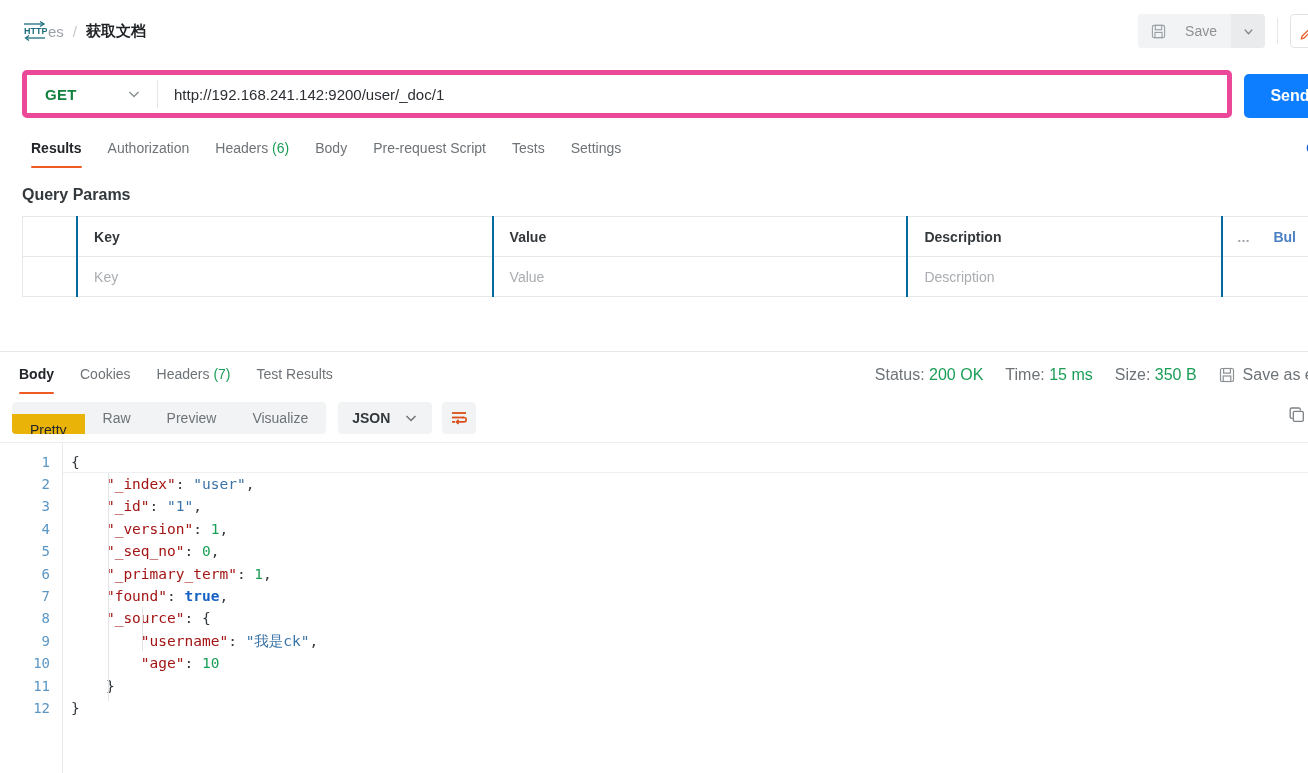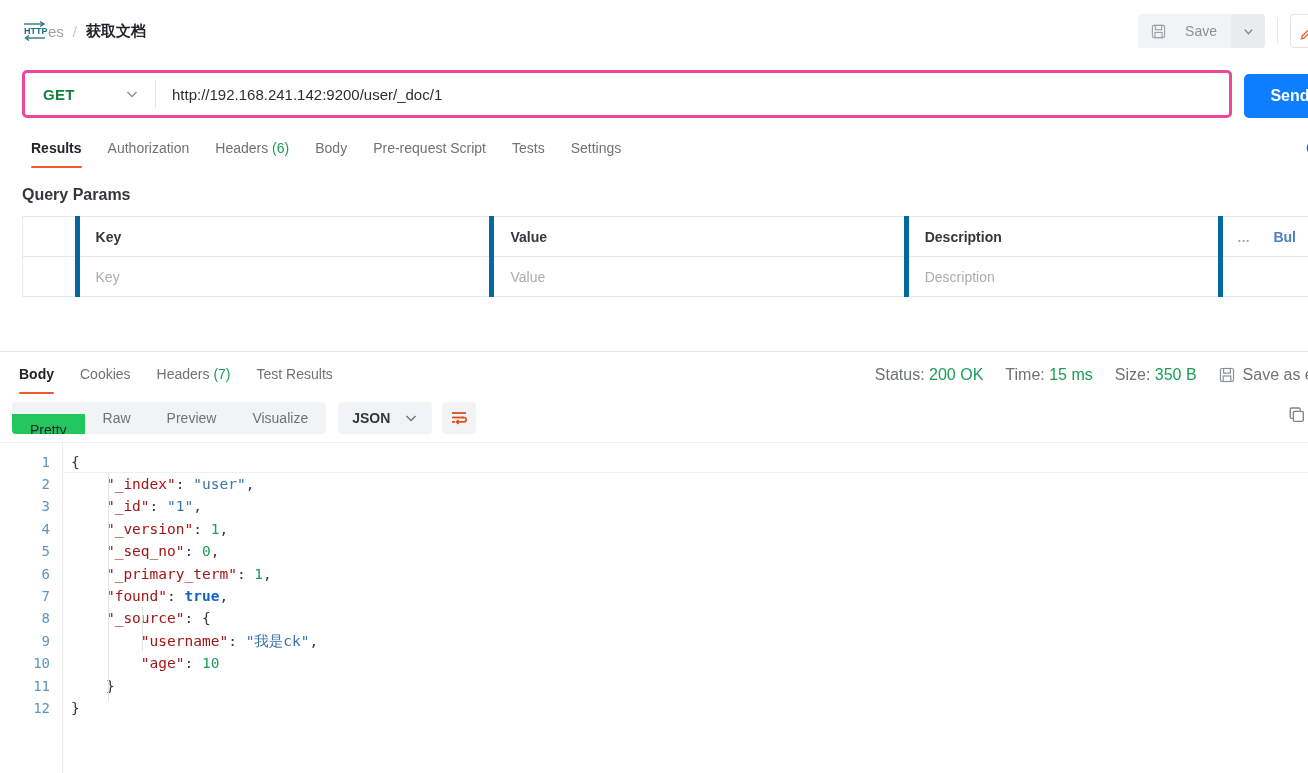--- a/index.html
+++ b/index.html
@@ -52,21 +52,21 @@
     margin-right: -18px;
   }
 
   
   .urlbar-row {
     flex: 0 0 64px; display:flex; align-items:center;
     padding: 0 0 0 22px; position:relative;
   }
   .urlbar {
     display:flex; align-items:center; height: 48px; flex: 1 1 auto;
-    border:3px solid #ec4899; border-radius:5px; background:#fff;
+    border:5px solid #ec4899; border-radius:5px; background:#fff;
     max-width: 1210px;
   }
   .method {
     display:flex; align-items:center; height: 46px; padding: 0 0 0 18px;
     min-width: 130px;
   }
   .method-label { color:#12813f; font-weight:bold; font-size:15px; letter-spacing:.3px; }
   .method-caret { margin-left:auto; margin-right: 16px; color:#8b9094; display:flex; }
   .method-div { width:1px; height:28px; background:#e3e5e7; }
   .url-input {
@@ -103,21 +103,21 @@
   }
 
   
   .params-area { flex: 0 0 auto; padding: 18px 0 0 22px; position:relative; }
   .params-title { font-size: 16px; font-weight:bold; color:#33383c; margin-bottom: 12px; }
   .params-table {
     border:1px solid #e6e8ea; border-right:none;
     width: 1290px; border-collapse: collapse;
   }
   .params-table td, .params-table th {
-    border-right:5px solid #0369a1; border-bottom:1px solid #e6e8ea;
+    border-right:2px solid #0369a1; border-bottom:1px solid #e6e8ea;
     text-align:left; font-size:14px; padding: 0 16px; height: 40px;
     vertical-align: middle;
   }
   .params-table th { font-weight:bold; color:#33383c; }
   .params-table tr:last-child td { border-bottom:1px solid #e6e8ea; }
   .col-check { width: 56px; padding: 0 !important; }
   .col-key { width: 425px; }
   .col-value { width: 424px; }
   .col-desc { width: 320px; }
   .ph { color:#a9adb1; }
@@ -144,21 +144,21 @@
 
   
   .resp-toolbar {
     flex: 0 0 48px; display:flex; align-items:center;
     padding: 0 0 0 12px; position:relative;
   }
   .seg {
     display:flex; align-items:center; background:#f2f3f4; border-radius:4px; height:32px; overflow:hidden;
   }
   .seg-item { padding: 0 18px; height:32px; display:flex; align-items:center; font-size:14px; color:#6e7377; }
-  .seg-item.active { background:#22c55e; color:#22262a;margin-top:24px; }
+  .seg-item.active { background:#eab308; color:#22262a;margin-top:24px; }
   .json-sel {
     display:flex; align-items:center; gap:14px; background:#f2f3f4; border-radius:4px;
     height:32px; padding: 0 14px; margin-left: 12px; font-size:14px; color:#33383c; font-weight:bold;
   }
   .wrap-btn {
     width:34px; height:32px; background:#f2f3f4; border-radius:4px;
     display:flex; align-items:center; justify-content:center; margin-left: 10px;
   }
   .copy-btn { position:absolute; right: 2px; top: 12px; display:flex; }
 

